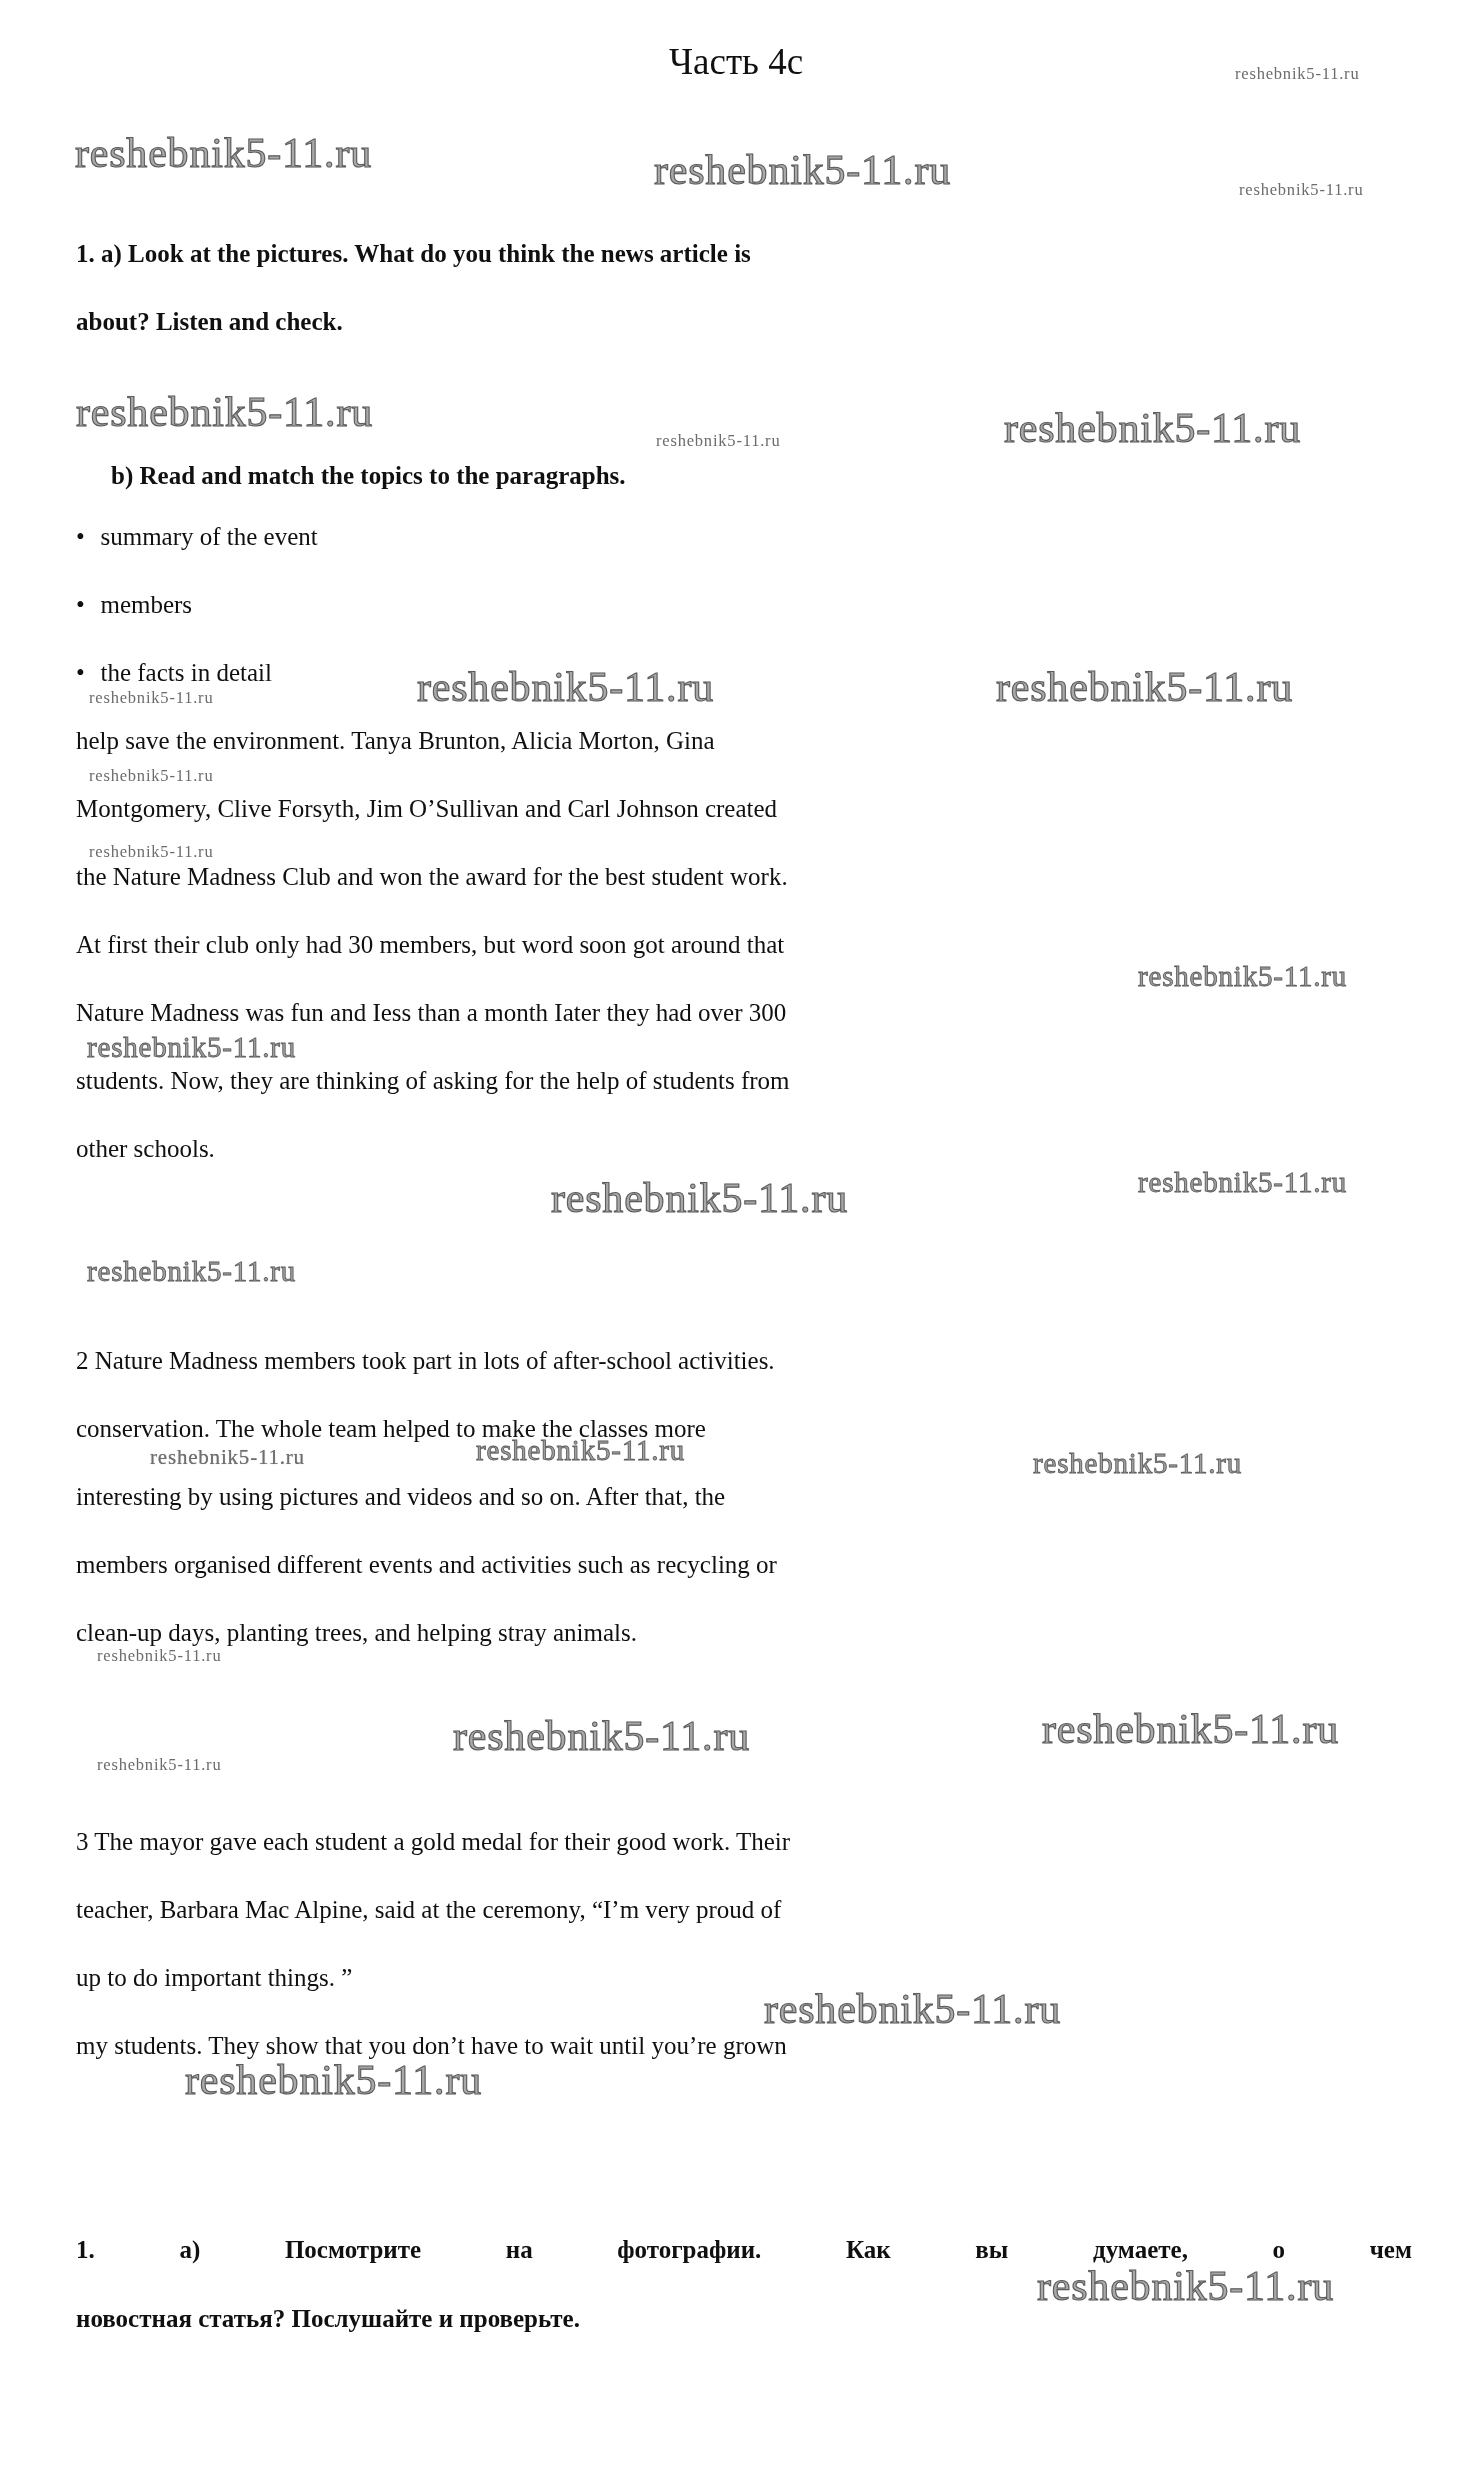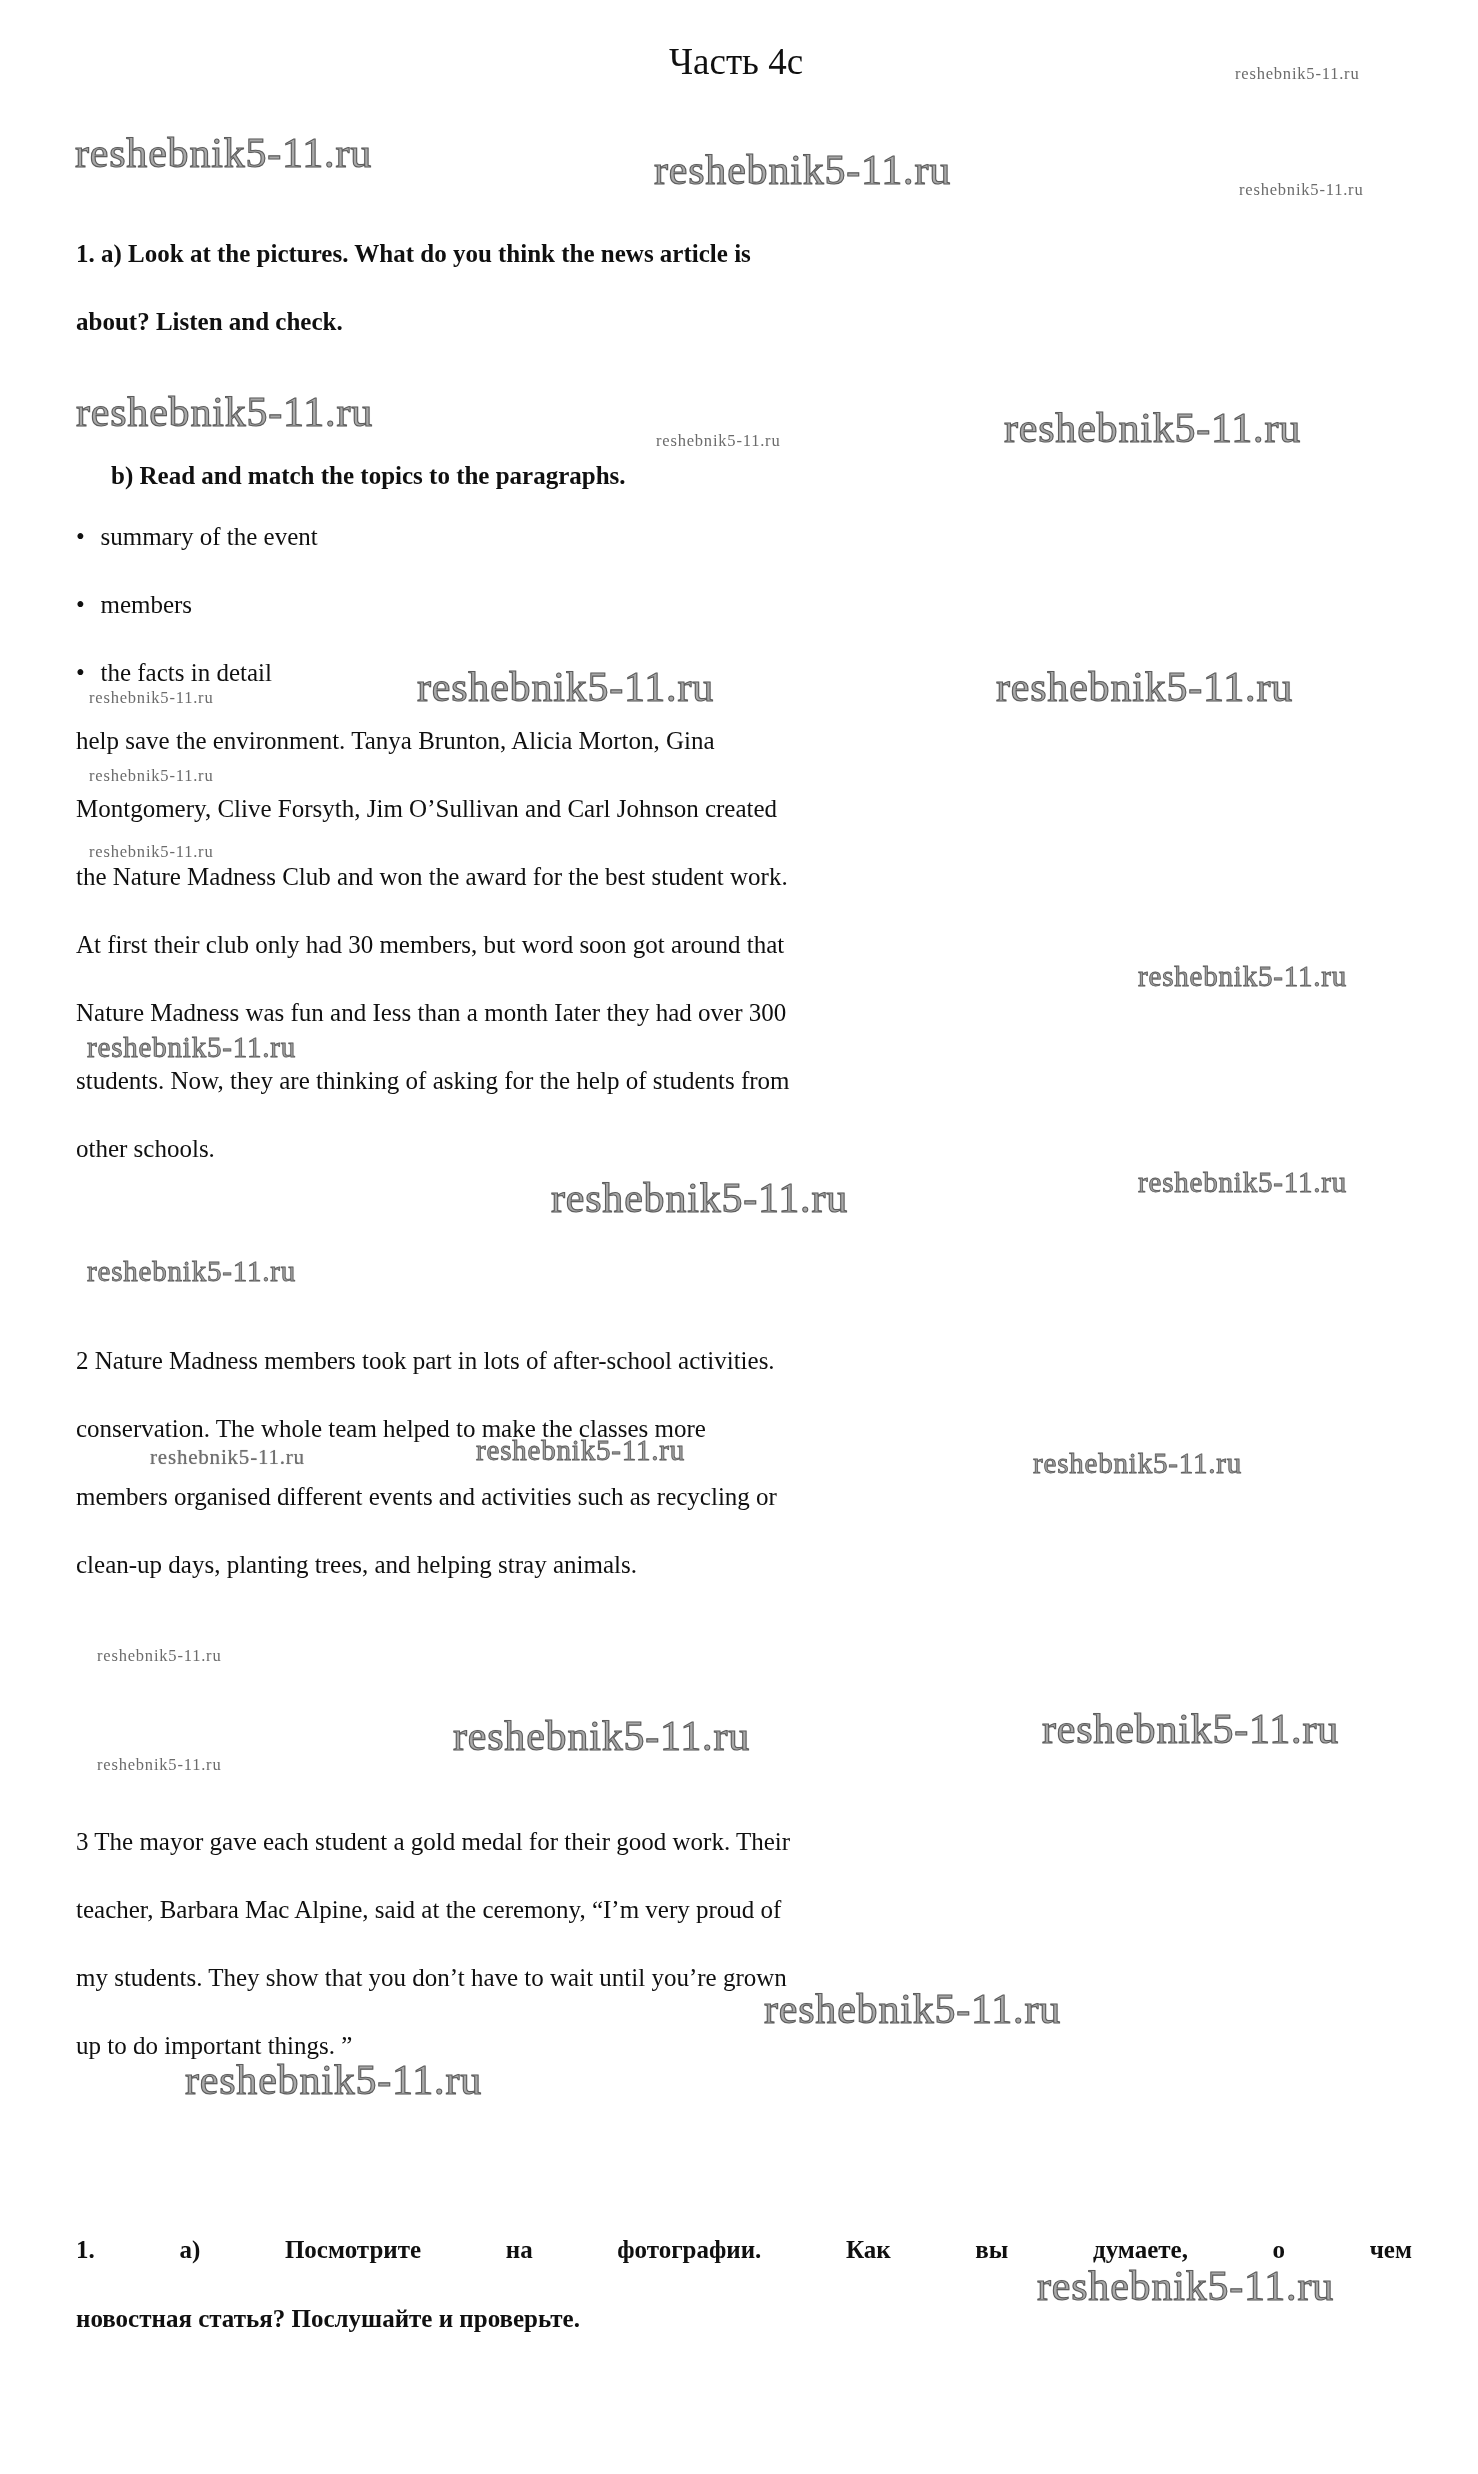--- a/index.html
+++ b/index.html
@@ -94,29 +94,30 @@
   <div class="tline">the Nature Madness Club and won the award for the best student work.</div>
   <div class="tline">At first their club only had 30 members, but word soon got around that</div>
   <div class="tline">Nature Madness was fun and Iess than a month Iater they had over 300</div>
   <div class="tline">students. Now, they are thinking of asking for the help of students from</div>
   <div class="tline">other schools.</div>
 </div>
 
 <div class="tblock" style="top:1327px;">
   <div class="tline">2 Nature Madness members took part in lots of after-school activities.</div>
   <div class="tline">conservation. The whole team helped to make the classes more</div>
+  <div class="tline">interesting by using pictures and videos and so on. After that, the</div>
   <div class="tline">members organised different events and activities such as recycling or</div>
   <div class="tline">clean-up days, planting trees, and helping stray animals.</div>
 </div>
 
 <div class="tblock" style="top:1808px;">
   <div class="tline">3 The mayor gave each student a gold medal for their good work. Their</div>
   <div class="tline">teacher, Barbara Mac Alpine, said at the ceremony, “I’m very proud of</div>
+  <div class="tline">up to do important things. ”</div>
   <div class="tline">my students. They show that you don’t have to wait until you’re grown</div>
-  <div class="tline">up to do important things. ”</div>
 </div>
 
 <div class="tblock bold" style="top:2215px; line-height:69px;">
   <div class="tline justify-last">1. а) Посмотрите на фотографии. Как вы думаете, о чем</div>
   <div class="tline">новостная статья? Послушайте и проверьте.</div>
 </div>
 
 <span class="wm wm-t" style="left:1235px; top:64px;">reshebnik5-11.ru</span>
 <span class="wm wm-l" style="left:75px;   top:129px;">reshebnik5-11.ru</span>
 <span class="wm wm-l" style="left:654px;  top:146px;">reshebnik5-11.ru</span>

